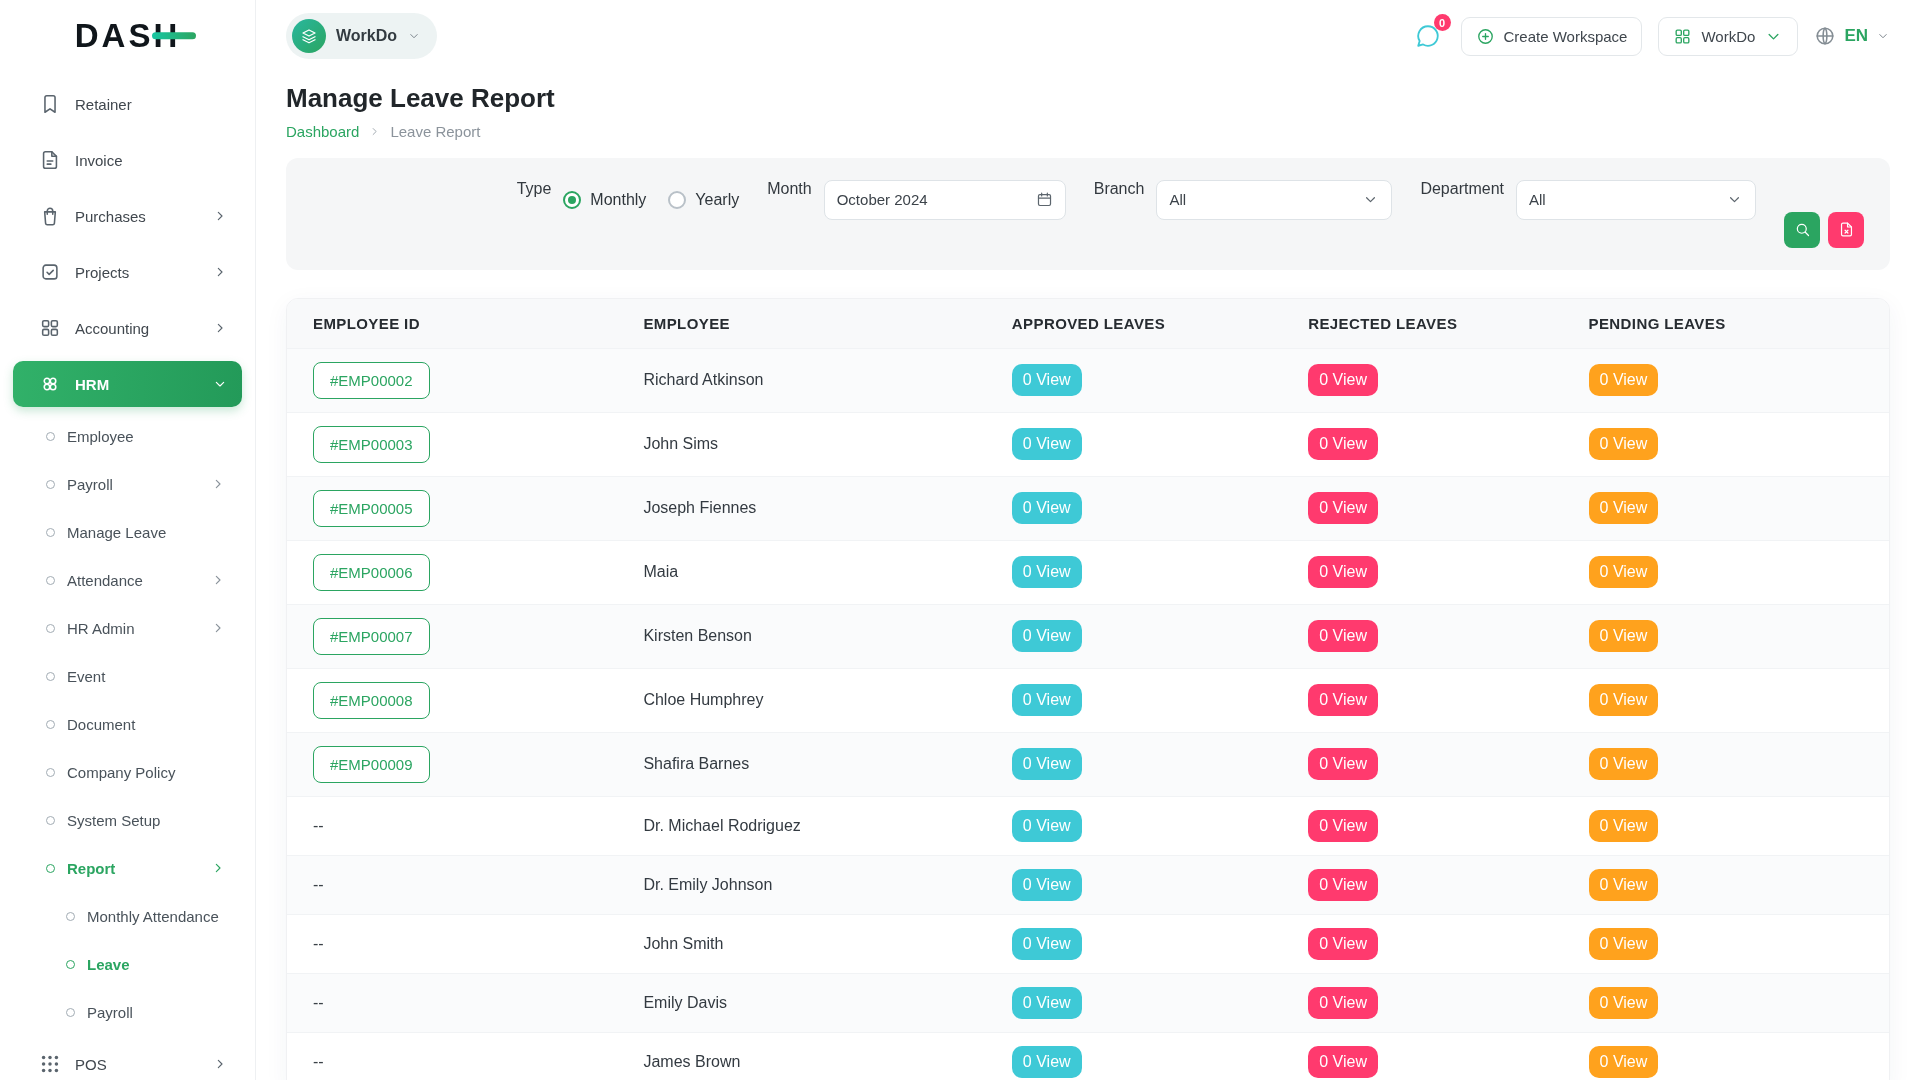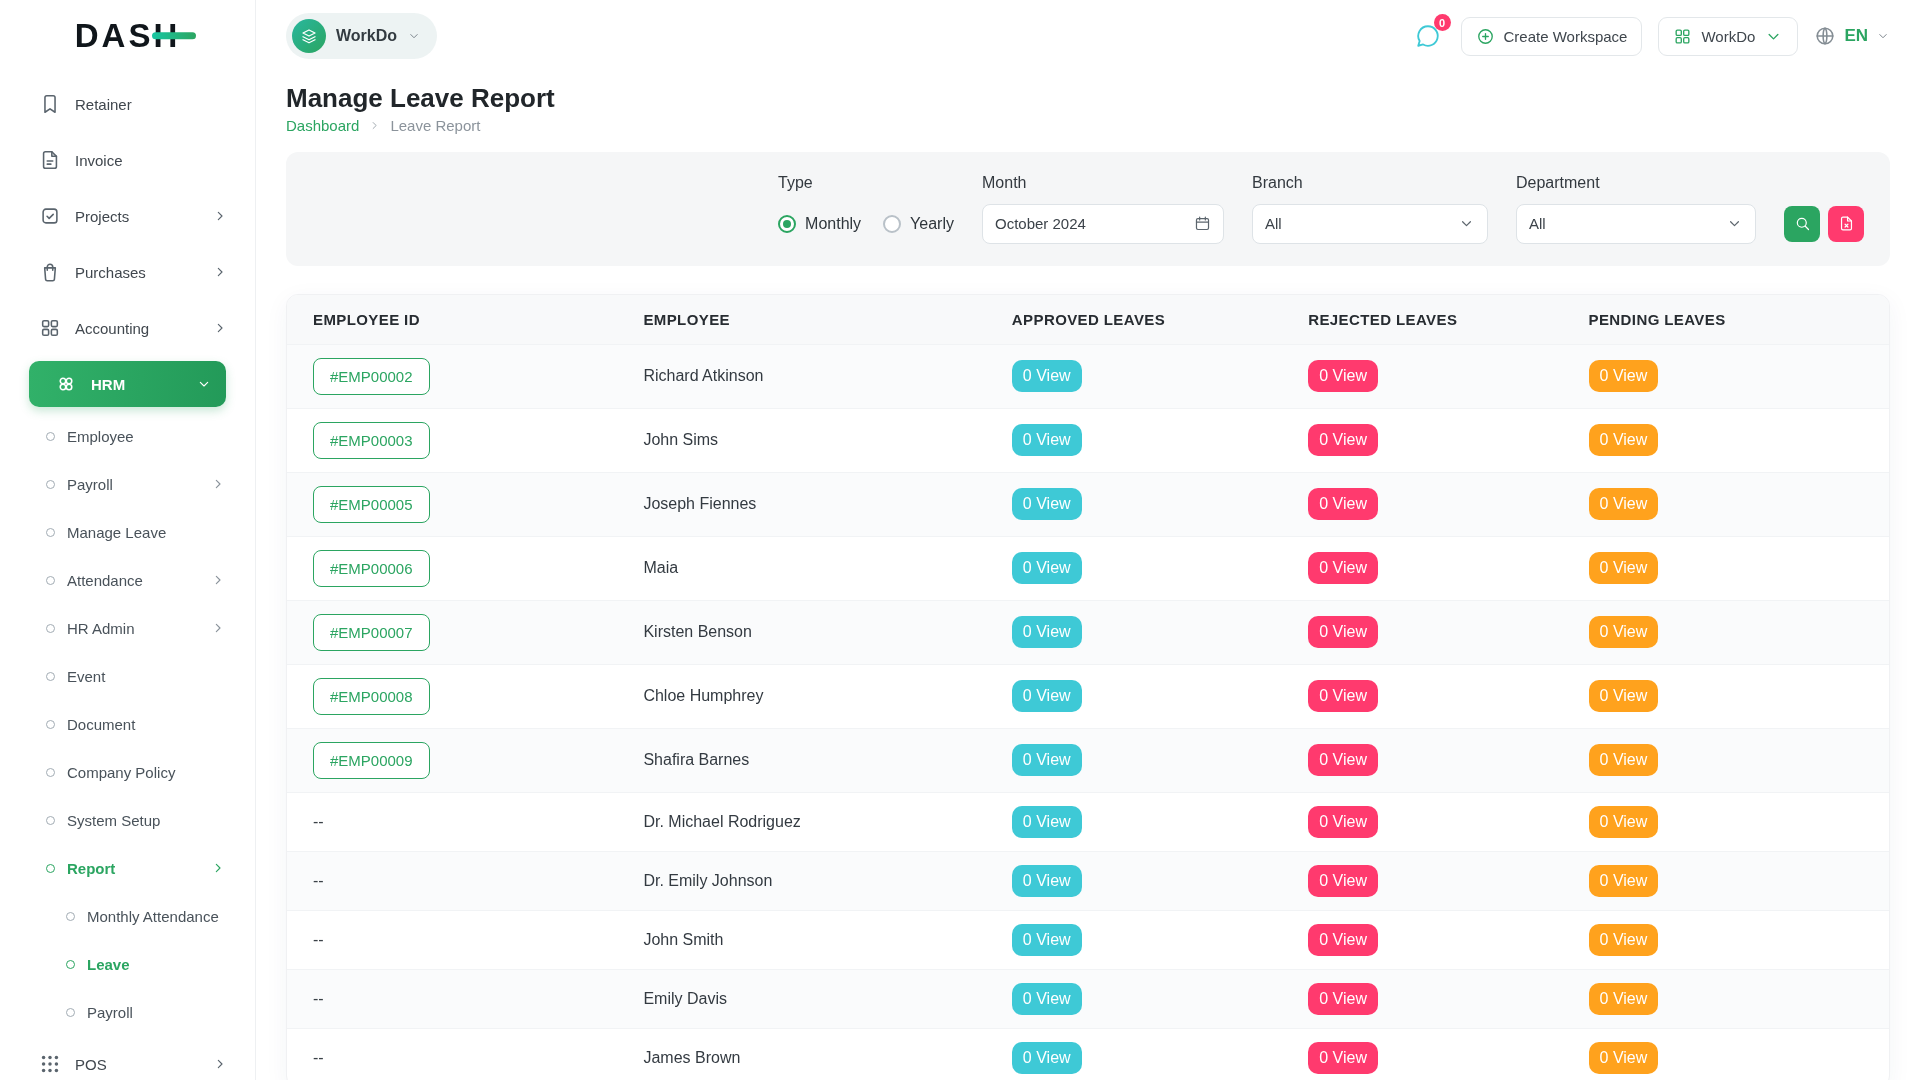--- a/index.html
+++ b/index.html
@@ -20,21 +20,21 @@
   
   .sidebar{width:256px;min-width:256px;background:#fff;border-right:1px solid #eef0f2;display:flex;flex-direction:column;overflow:hidden}
   .logo-wrap{height:72px;display:flex;align-items:center;justify-content:center;cursor:pointer}
   .logo{position:relative;font-size:33px;font-weight:800;letter-spacing:3px;color:#10161b}
   .dash-bar{position:absolute;right:-16px;top:50%;transform:translateY(-54%);width:44px;height:7px;border-radius:4px;background:linear-gradient(90deg,#18c6a2,var(--primary))}
   .nav{flex:1;padding:4px 13px 0;overflow:hidden}
   .nav-item{display:flex;align-items:center;gap:14px;height:56px;padding:0 14px 0 26px;cursor:pointer;border-radius:10px}
   .nav-item .icon{color:#5a646d}
   .nav-label{font-size:15px;font-weight:500;color:#40474e;white-space:nowrap}
   .chev{width:16px;height:16px;margin-left:auto;color:#8a939b}
-  .nav-item.active{background:linear-gradient(93deg,#31b169,#239a59);height:46px;margin:5px 16px;box-shadow:0 4px 10px rgba(43,165,97,.25)}
+  .nav-item.active{background:linear-gradient(93deg,#31b169,#239a59);height:46px;margin:5px 0;box-shadow:0 4px 10px rgba(43,165,97,.25)}
   .nav-item.active .icon{color:#fff}
   .nav-item.active .nav-label{color:#fff;font-weight:700}
   .nav-item.active .chev{color:#fff}
   .sub-item{display:flex;align-items:center;gap:12px;height:48px;padding:0 16px 0 33px;cursor:pointer}
   .bullet{width:9px;height:9px;border:1.5px solid #a2acb4;border-radius:50%;position:relative;flex:none}
   .sub-label{font-size:15px;color:#49525a;white-space:nowrap}
   .sub-item.active .sub-label{color:var(--primary);font-weight:700}
   .sub-item.active .bullet{border-color:var(--primary)}
   .sub-item.active .chev{color:var(--primary)}
   .sub-item.lvl2{padding-left:53px}
@@ -53,28 +53,28 @@
   .badge{position:absolute;top:-5px;right:-6px;background:var(--rejected);color:#fff;font-size:11px;font-weight:700;min-width:17px;height:17px;border-radius:9px;display:flex;align-items:center;justify-content:center;padding:0 4px}
   .tb-btn{display:flex;align-items:center;gap:9px;border:1px solid #e3e7ea;border-radius:9px;padding:9px 14px;background:#fff;font-family:inherit;font-size:15px;font-weight:500;color:#3f464d;cursor:pointer}
   .tb-btn .icon{width:19px;height:19px;color:var(--primary)}
   .lang{display:flex;align-items:center;gap:8px;cursor:pointer}
   .globe{width:22px;height:22px;color:#848d94}
   .lang-code{color:var(--primary);font-weight:700;font-size:17px}
 
   
   .content{flex:1;padding:12px 30px 0;background:#fff;overflow:hidden}
   .page-title{font-size:26px;font-weight:600;color:#21262a;line-height:1.15}
-  .breadcrumb{display:flex;align-items:center;gap:9px;margin-top:3px;font-size:15px}
+  .breadcrumb{display:flex;align-items:center;gap:9px;margin-top:9px;font-size:15px}
   .bc-home{color:var(--primary);cursor:pointer;text-decoration:none}
   .bc-sep{width:13px;height:13px;color:#9aa2aa}
   .bc-cur{color:#8b939b}
 
   
   .filter-card{margin-top:18px;background:#f5f6f7;border-radius:12px;padding:22px 26px;display:flex;justify-content:flex-end;align-items:flex-start;gap:28px}
-  .fgroup{display:flex;flex-direction:column;gap:12px}
+  .fgroup{display:flex;flex-direction:row;gap:12px}
   .flabel{font-size:16px;font-weight:500;color:#33393f;line-height:18px}
   .radio-row{display:flex;align-items:center;gap:22px;height:40px}
   .radio{display:flex;align-items:center;gap:9px;font-size:16px;color:#2f363c;cursor:pointer}
   .rdot{width:18px;height:18px;border-radius:50%;border:2px solid #b9c1c8;background:#fff;position:relative;flex:none}
   .radio.checked .rdot{border-color:var(--primary)}
   .radio.checked .rdot::after{content:"";position:absolute;inset:3px;border-radius:50%;background:var(--primary)}
   .control{height:40px;background:#fff;border:1px solid #dee3e7;border-radius:8px;display:flex;align-items:center;padding:0 12px;font-size:15px;color:#3c434a;cursor:pointer;gap:8px}
   .control .val{white-space:nowrap;overflow:hidden}
   .ctl-ic{margin-left:auto;width:17px;height:17px;color:#5c656d}
   .month-input{width:242px}
@@ -130,39 +130,39 @@
               <path d="M14 3v5h5"></path>
               <path d="M9 13h6M9 16.5h4"></path>
             </svg>
           </span>
     <span class="nav-label">Invoice</span>
 
   </div>
         <div class="nav-item">
     <span class="icon ">
             <svg viewBox="0 0 24 24">
+              <path d="M6.2 7.5h11.6l-1 12.5a1.8 1.8 0 0 1-1.8 1.6H9a1.8 1.8 0 0 1-1.8-1.6z"></path>
+              <path d="M9 10V6.5a3 3 0 0 1 6 0V10"></path>
+            </svg>
+          </span>
+    <span class="nav-label">Purchases</span>
+    <span class="icon chev">
+            <svg viewBox="0 0 24 24">
+              <path d="M9.5 6.5 15 12l-5.5 5.5"></path>
+            </svg>
+          </span>
+  </div>
+        <div class="nav-item">
+    <span class="icon ">
+            <svg viewBox="0 0 24 24">
               <rect x="4.5" y="4.5" width="15" height="15" rx="3"></rect>
               <path d="M8.8 12.3l2.3 2.3 4.4-4.4"></path>
             </svg>
           </span>
     <span class="nav-label">Projects</span>
-    <span class="icon chev">
-            <svg viewBox="0 0 24 24">
-              <path d="M9.5 6.5 15 12l-5.5 5.5"></path>
-            </svg>
-          </span>
-  </div>
-        <div class="nav-item">
-    <span class="icon ">
-            <svg viewBox="0 0 24 24">
-              <path d="M6.2 7.5h11.6l-1 12.5a1.8 1.8 0 0 1-1.8 1.6H9a1.8 1.8 0 0 1-1.8-1.6z"></path>
-              <path d="M9 10V6.5a3 3 0 0 1 6 0V10"></path>
-            </svg>
-          </span>
-    <span class="nav-label">Purchases</span>
     <span class="icon chev">
             <svg viewBox="0 0 24 24">
               <path d="M9.5 6.5 15 12l-5.5 5.5"></path>
             </svg>
           </span>
   </div>
         <div class="nav-item">
     <span class="icon ">
             <svg viewBox="0 0 24 24">
               <rect x="4" y="4" width="6.5" height="6.5" rx="1.5"></rect>

